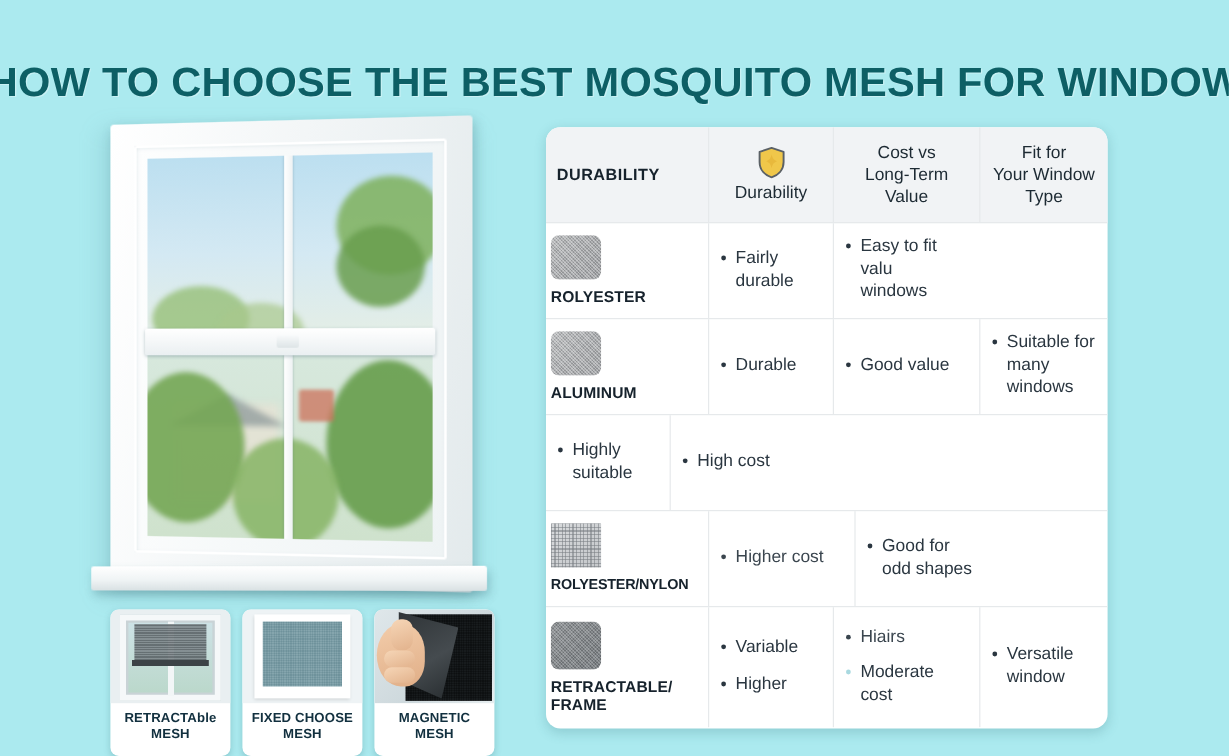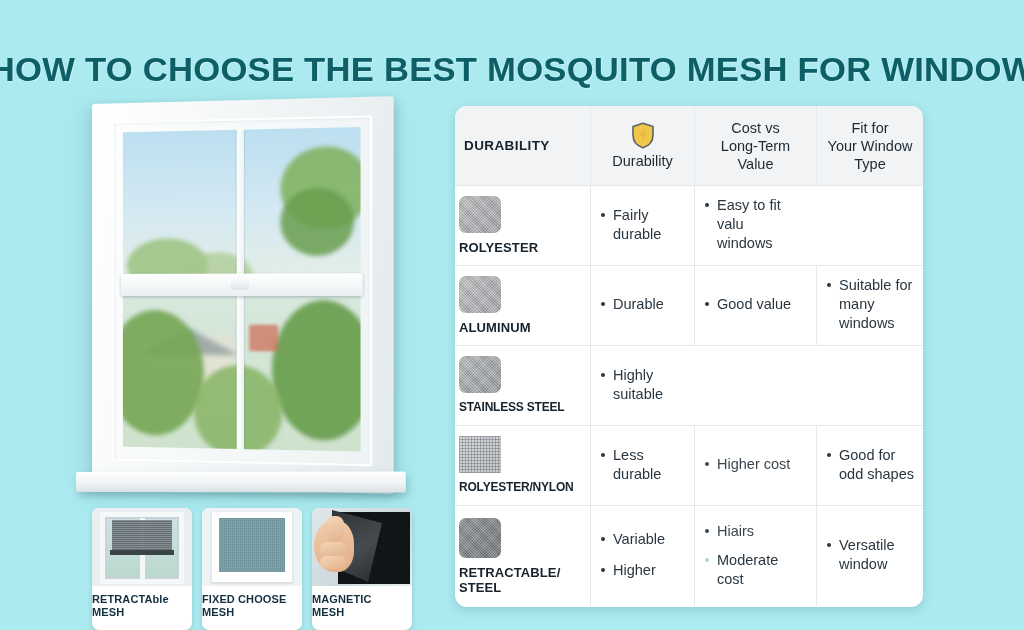--- a/index.html
+++ b/index.html
@@ -148,20 +148,21 @@
     flex-direction: column;
   }
   .thumb-img {
     height: 78px;
     position: relative;
     overflow: hidden;
     background: #e9eff1;
   }
   .thumb-caption {
     flex: 1;
+    text-align: center;
     color: #12303f;
     font-size: 11px;
     font-weight: bold;
     line-height: 13px;
     padding-top: 7px;
     letter-spacing: 0.1px;
   }
   
   .t1-frame {
     position: absolute; left: 8px; top: 4px; right: 8px; bottom: 2px;
@@ -496,58 +497,54 @@
         </ul>
       </div>
       <div class="tcell c4">
         <ul class="blist">
           <li>Suitable for many windows</li>
         </ul>
       </div>
     </div>
 
     <div class="trow body-row">
-      <div class="tcell c1 swatch-wrap">
-        <div class="swatch sw-stainless"></div>
-        <span class="mat-name small">STAINLESS STEEL</span>
-      </div>
       <div class="tcell c2">
         <ul class="blist">
           <li>Highly suitable</li>
+        </ul>
+      </div>
+      <div class="tcell c3">
+        <ul class="blist">
+          <li>High cost</li>
         </ul>
       </div>
     </div>
 
     <div class="trow body-row">
       <div class="tcell c1 swatch-wrap">
         <div class="swatch sw-polyester"></div>
         <span class="mat-name small">ROLYESTER/NYLON</span>
       </div>
-      <div class="tcell c2">
-        <ul class="blist">
-          <li>Less durable</li>
-        </ul>
-      </div>
       <div class="tcell c3">
         <ul class="blist">
           <li class="glitch">Higher cost</li>
         </ul>
       </div>
       <div class="tcell c4">
         <ul class="blist">
           <li>Good for odd shapes</li>
         </ul>
       </div>
     </div>
 
     <div class="trow body-row tall">
       <div class="tcell c1 swatch-wrap">
         <div class="swatch sw-retractable"></div>
         <span class="mat-name">RETRACTABLE/</span>
-        <span class="mat-name">STEEL</span>
+        <span class="mat-name">FRAME</span>
       </div>
       <div class="tcell c2">
         <ul class="blist">
           <li style="margin-bottom:12px">Variable</li>
           <li>Higher</li>
         </ul>
       </div>
       <div class="tcell c3">
         <ul class="blist">
           <li class="glitch" style="margin-bottom:10px">Hiairs</li>

